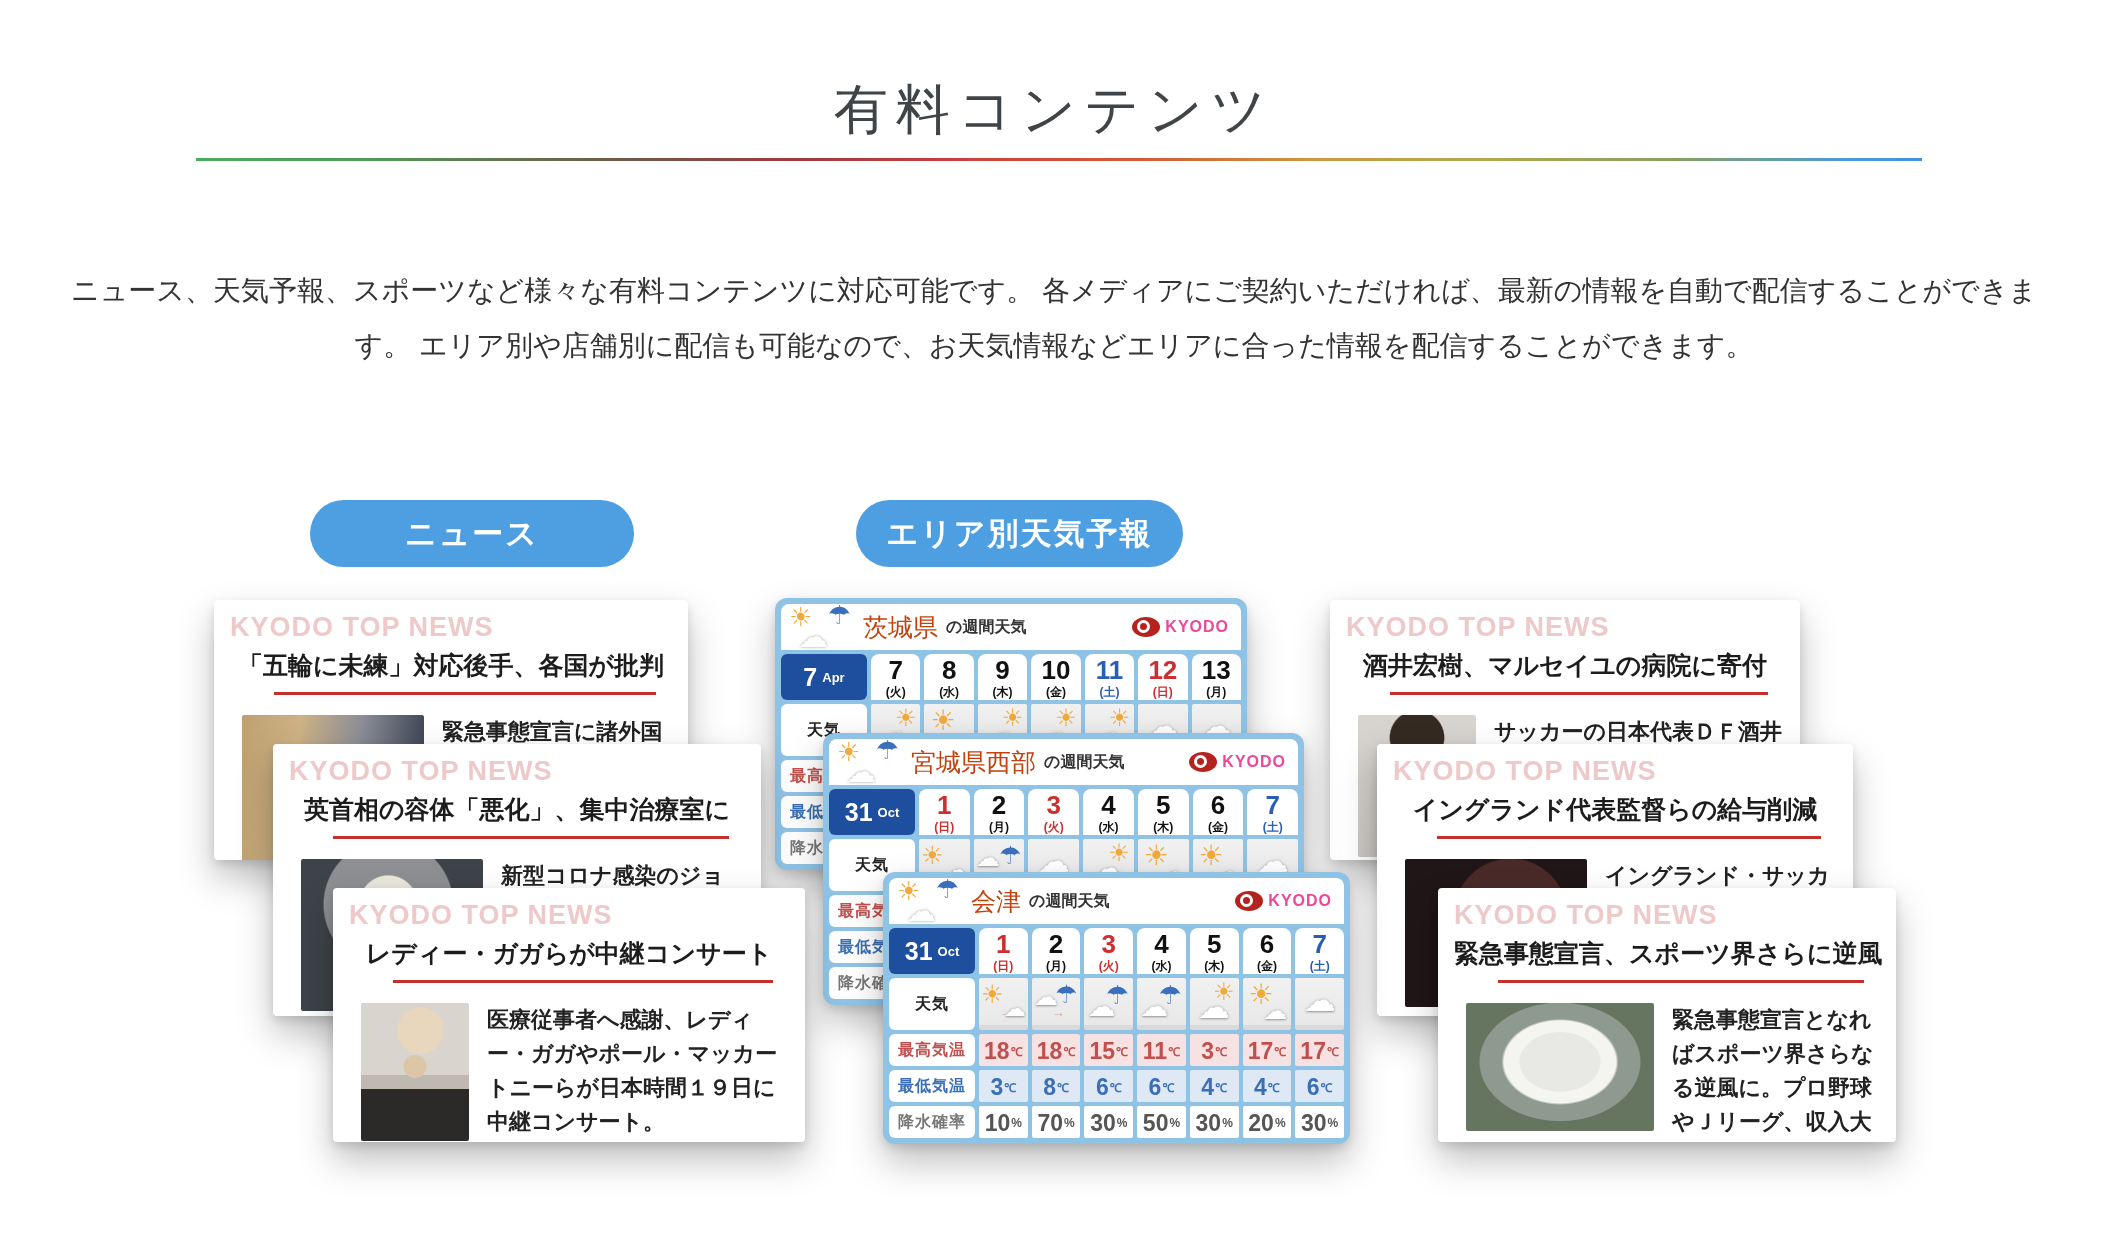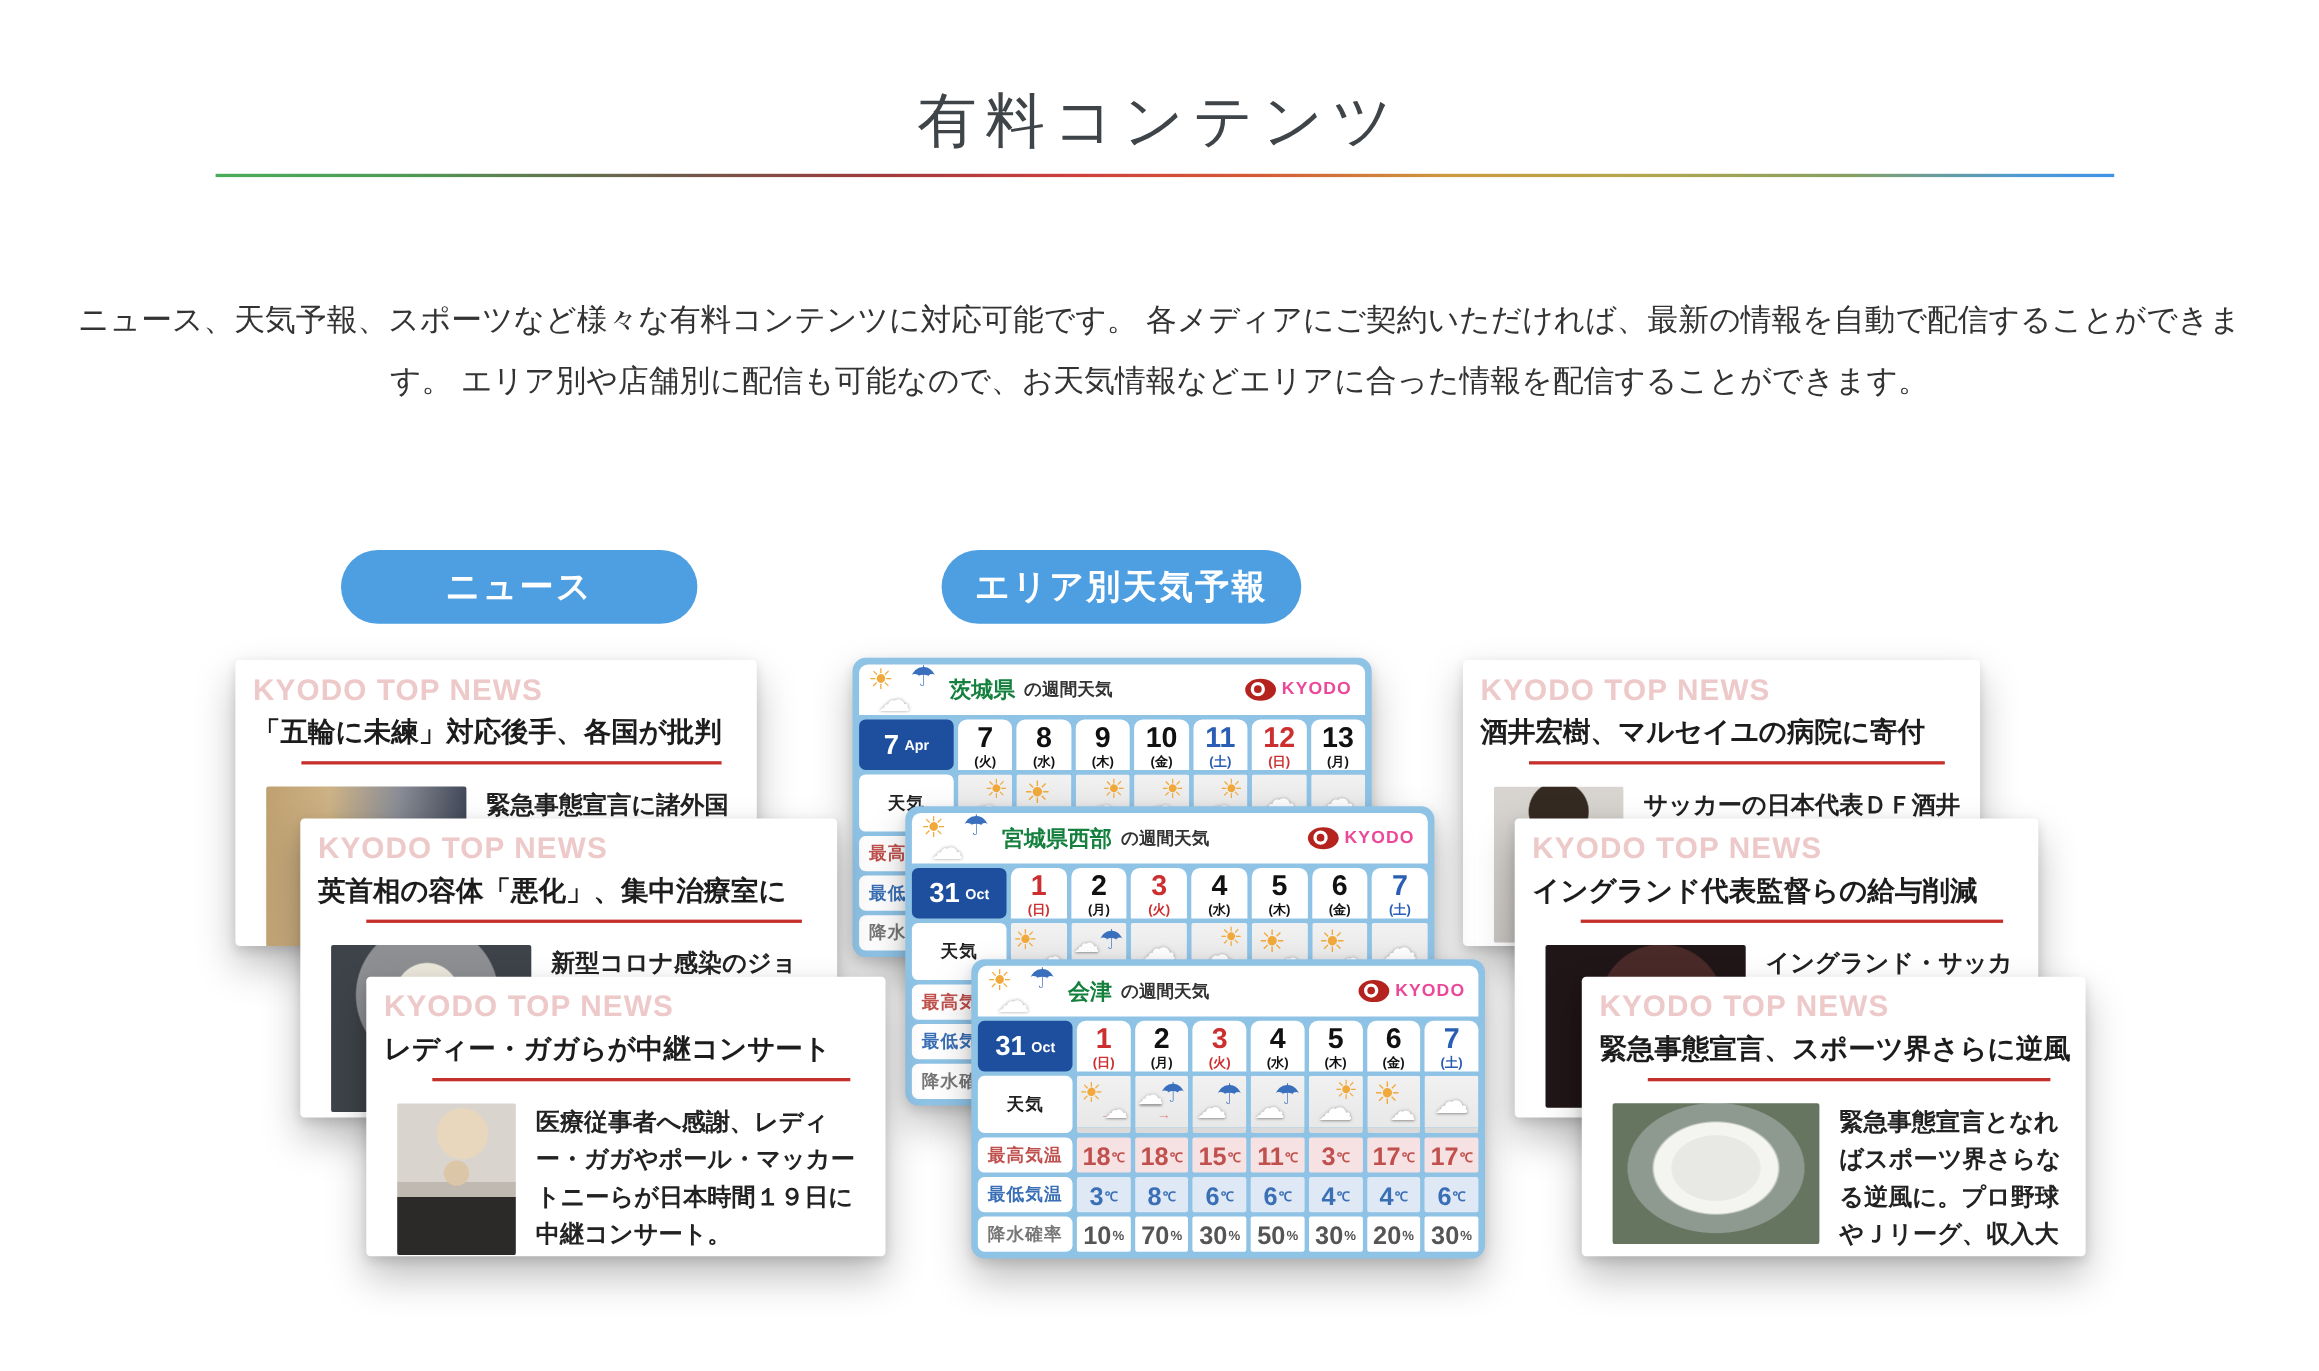--- a/index.html
+++ b/index.html
@@ -27,21 +27,21 @@
   .kcard{position:absolute;background:#fff;border-radius:4px;box-sizing:border-box;
     padding:12px 16px;overflow:hidden;
     box-shadow:0 18px 36px rgba(0,0,0,.25),0 4px 10px rgba(0,0,0,.12);}
   #news1{left:214px;top:600px;width:474px;height:260px;z-index:1;}
   #news2{left:273px;top:744px;width:488px;height:272px;z-index:2;}
   #news3{left:333px;top:888px;width:472px;height:254px;z-index:3;}
   #sports1{left:1330px;top:600px;width:470px;height:260px;z-index:1;}
   #sports2{left:1377px;top:744px;width:476px;height:272px;z-index:2;}
   #sports3{left:1438px;top:888px;width:458px;height:254px;z-index:3;}
   .kcard .brand{font-size:27px;font-weight:bold;color:#edc9c9;letter-spacing:1px;}
-  .kcard .ktitle{text-align:left;font-size:25px;font-weight:bold;color:#1c1c1c;margin-top:6px;white-space:nowrap;}
+  .kcard .ktitle{text-align:center;font-size:25px;font-weight:bold;color:#1c1c1c;margin-top:6px;white-space:nowrap;}
   .kcard .redline{height:3px;background:#c5302c;margin:10px 16px 0 44px;}
   .kcard .krow{display:flex;gap:18px;padding-left:12px;margin-top:20px;align-items:flex-start;}
   .kcard .photo{flex:none;border-radius:2px;}
   .kcard .kright{flex:1;display:flex;flex-direction:column;justify-content:space-between;min-height:168px;}
   .kcard .kbody{font-size:22px;font-weight:bold;color:#222;line-height:1.55;word-break:break-all;}
 
   
   .klogo{display:inline-flex;align-items:center;gap:7px;font-weight:bold;color:#ec4899;font-size:21px;letter-spacing:1px;}
   .klogo .oval{width:37px;height:26px;background:#b5231f;border-radius:50%;position:relative;flex:none;}
   .klogo .oval::after{content:"";position:absolute;left:6px;top:4px;width:10px;height:10px;
@@ -69,21 +69,21 @@
     box-shadow:0 18px 36px rgba(0,0,0,.25),0 4px 10px rgba(0,0,0,.12);}
   #weather1{left:775px;top:598px;width:472px;z-index:1;}
   #weather2{left:823px;top:733px;width:481px;z-index:2;}
   #weather3{left:883px;top:872px;width:467px;z-index:3;}
   .whead{background:#fff;border-radius:8px 8px 0 0;height:42px;display:flex;align-items:center;
     padding:2px 12px 2px 8px;}
   .wico{position:relative;width:64px;height:40px;flex:none;}
   .wico .sun{position:absolute;left:0;top:-3px;color:#f2a93b;font-size:26px;}
   .wico .cloud{position:absolute;left:9px;bottom:-5px;color:#fff;font-size:30px;text-shadow:0 0 3px #999;}
   .wico .umb{position:absolute;right:2px;top:-5px;color:#3a6fbd;font-size:26px;}
-  .wregion{font-size:20px;font-weight:bold;color:#15803d;margin-left:10px;white-space:nowrap;}
+  .wregion{font-size:25px;font-weight:normal;color:#c2410c;margin-left:10px;white-space:nowrap;}
   .wsuffix{font-size:16px;font-weight:bold;color:#333;margin-left:8px;white-space:nowrap;}
   .whead .klogo{margin-left:auto;}
   .wtable{display:grid;grid-template-columns:86px repeat(7,1fr);
     grid-template-rows:46px 52px 32px 32px 32px;gap:4px;margin-top:4px;}
   .wdate{background:#1d4f9e;color:#fff;border-radius:6px;display:flex;align-items:center;justify-content:center;gap:5px;}
   .wdate .dnum{font-size:25px;font-weight:bold;}
   .wdate .dmon{font-size:13px;font-weight:bold;}
   .wlabel{background:#fff;border-radius:6px;display:flex;align-items:center;justify-content:center;
     font-size:16px;font-weight:bold;letter-spacing:1px;}
   .wlabel.l-tenki{color:#222;}

